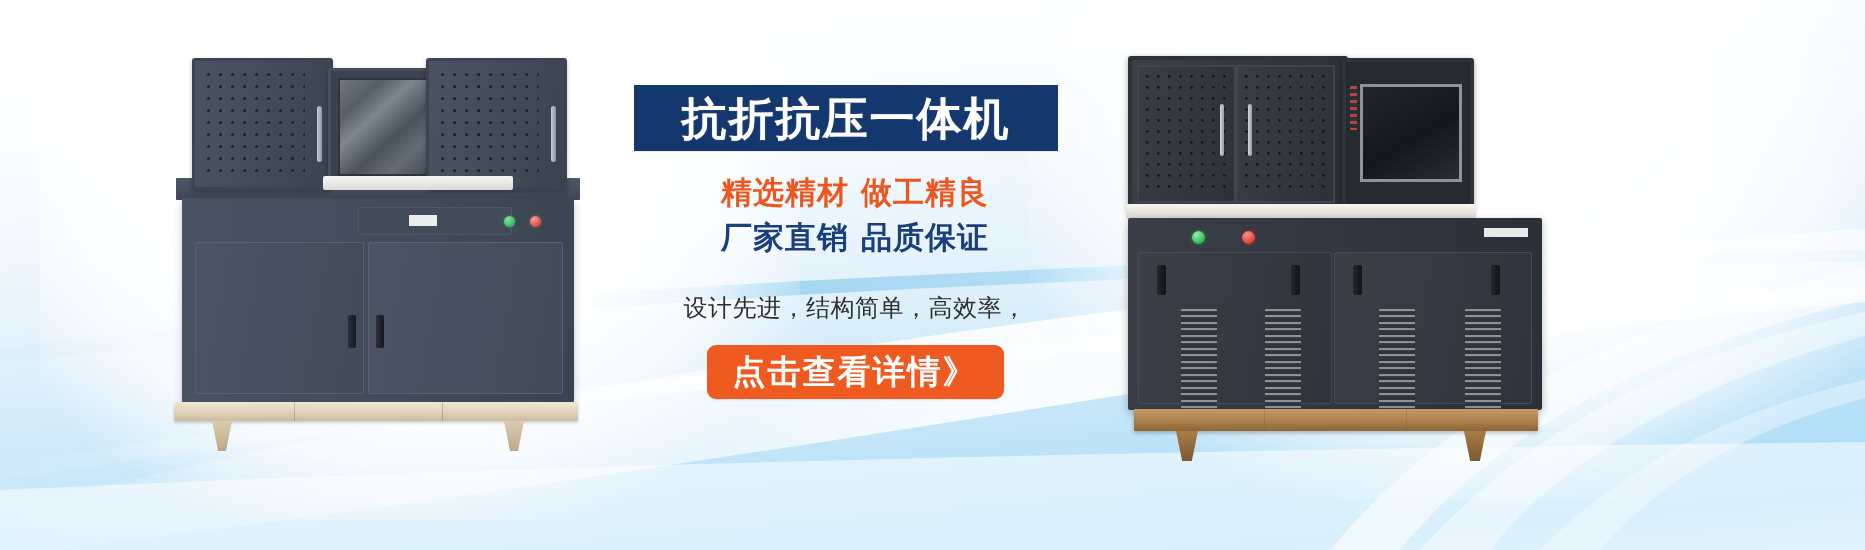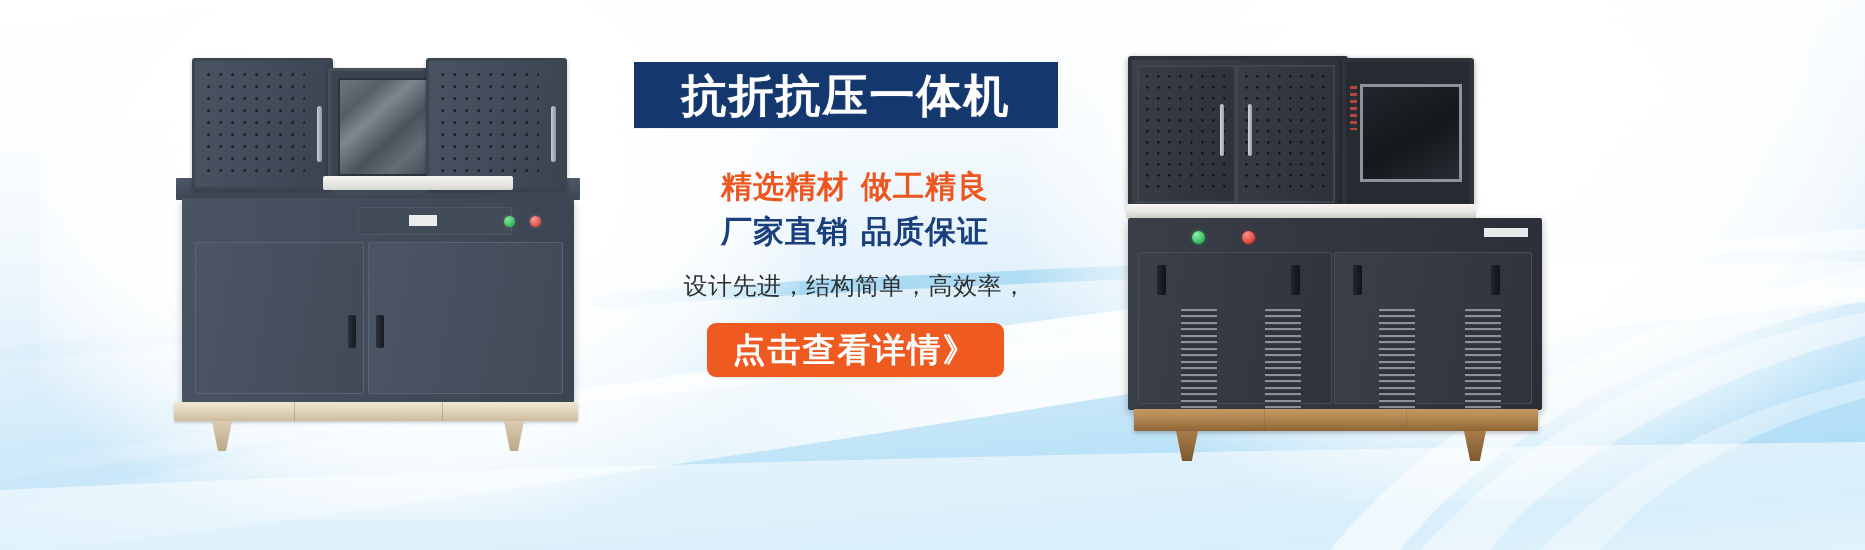--- a/index.html
+++ b/index.html
@@ -19,44 +19,44 @@
   .glow-left{
     position:absolute;left:40px;top:-40px;width:760px;height:560px;
     background:radial-gradient(ellipse at 48% 42%,rgba(255,255,255,1) 0%,rgba(255,255,255,.98) 38%,rgba(255,255,255,.75) 58%,rgba(255,255,255,0) 78%);
   }
   .glow-right{
     position:absolute;left:1030px;top:-60px;width:840px;height:560px;
     background:radial-gradient(ellipse at 52% 40%,rgba(255,255,255,1) 0%,rgba(255,255,255,.97) 36%,rgba(255,255,255,.7) 56%,rgba(255,255,255,0) 76%);
   }
 
   
-  .copy{position:absolute;left:620px;top:62px;width:470px;}
+  .copy{position:absolute;left:620px;top:85px;width:470px;}
   .title-bar{
     background:#14386e;height:66px;width:424px;margin-left:14px;
     display:flex;align-items:center;justify-content:center;
     box-shadow:0 1px 0 rgba(0,0,0,.06);
   }
   .title-bar .t{
     color:#ffffff;font-size:45px;font-weight:700;letter-spacing:2px;
     line-height:1;white-space:nowrap;
     font-family:"DejaVu Sans","Liberation Sans",sans-serif;
     text-shadow:0 0 1px rgba(255,255,255,.5);
   }
   .sub1{
-    margin-top:38px;text-align:center;color:#ee5620;
+    margin-top:21px;text-align:center;color:#ee5620;
     font-size:31px;font-weight:700;letter-spacing:1px;white-space:nowrap;
     font-family:"DejaVu Sans","Liberation Sans",sans-serif;
   }
   .sub2{
     margin-top:3px;text-align:center;color:#1a3f7d;
     font-size:31px;font-weight:700;letter-spacing:1px;white-space:nowrap;
     font-family:"DejaVu Sans","Liberation Sans",sans-serif;
   }
   .desc{
-    margin-top:14px;text-align:center;color:#2e2e2e;
+    margin-top:30px;text-align:center;color:#2e2e2e;
     font-size:24px;font-weight:400;line-height:1.62;letter-spacing:.5px;
     font-family:"DejaVu Sans","Liberation Sans",sans-serif;
   }
   .cta-wrap{margin-top:17px;display:flex;justify-content:center;}
   .cta{
     background:#ee5a20;color:#ffffff;border:none;border-radius:9px;
     padding:0 26px;height:54px;line-height:54px;
     font-size:33px;font-weight:700;letter-spacing:2px;white-space:nowrap;
     font-family:"DejaVu Sans","Liberation Sans",sans-serif;
     cursor:pointer;box-shadow:0 1px 2px rgba(0,0,0,.10);

